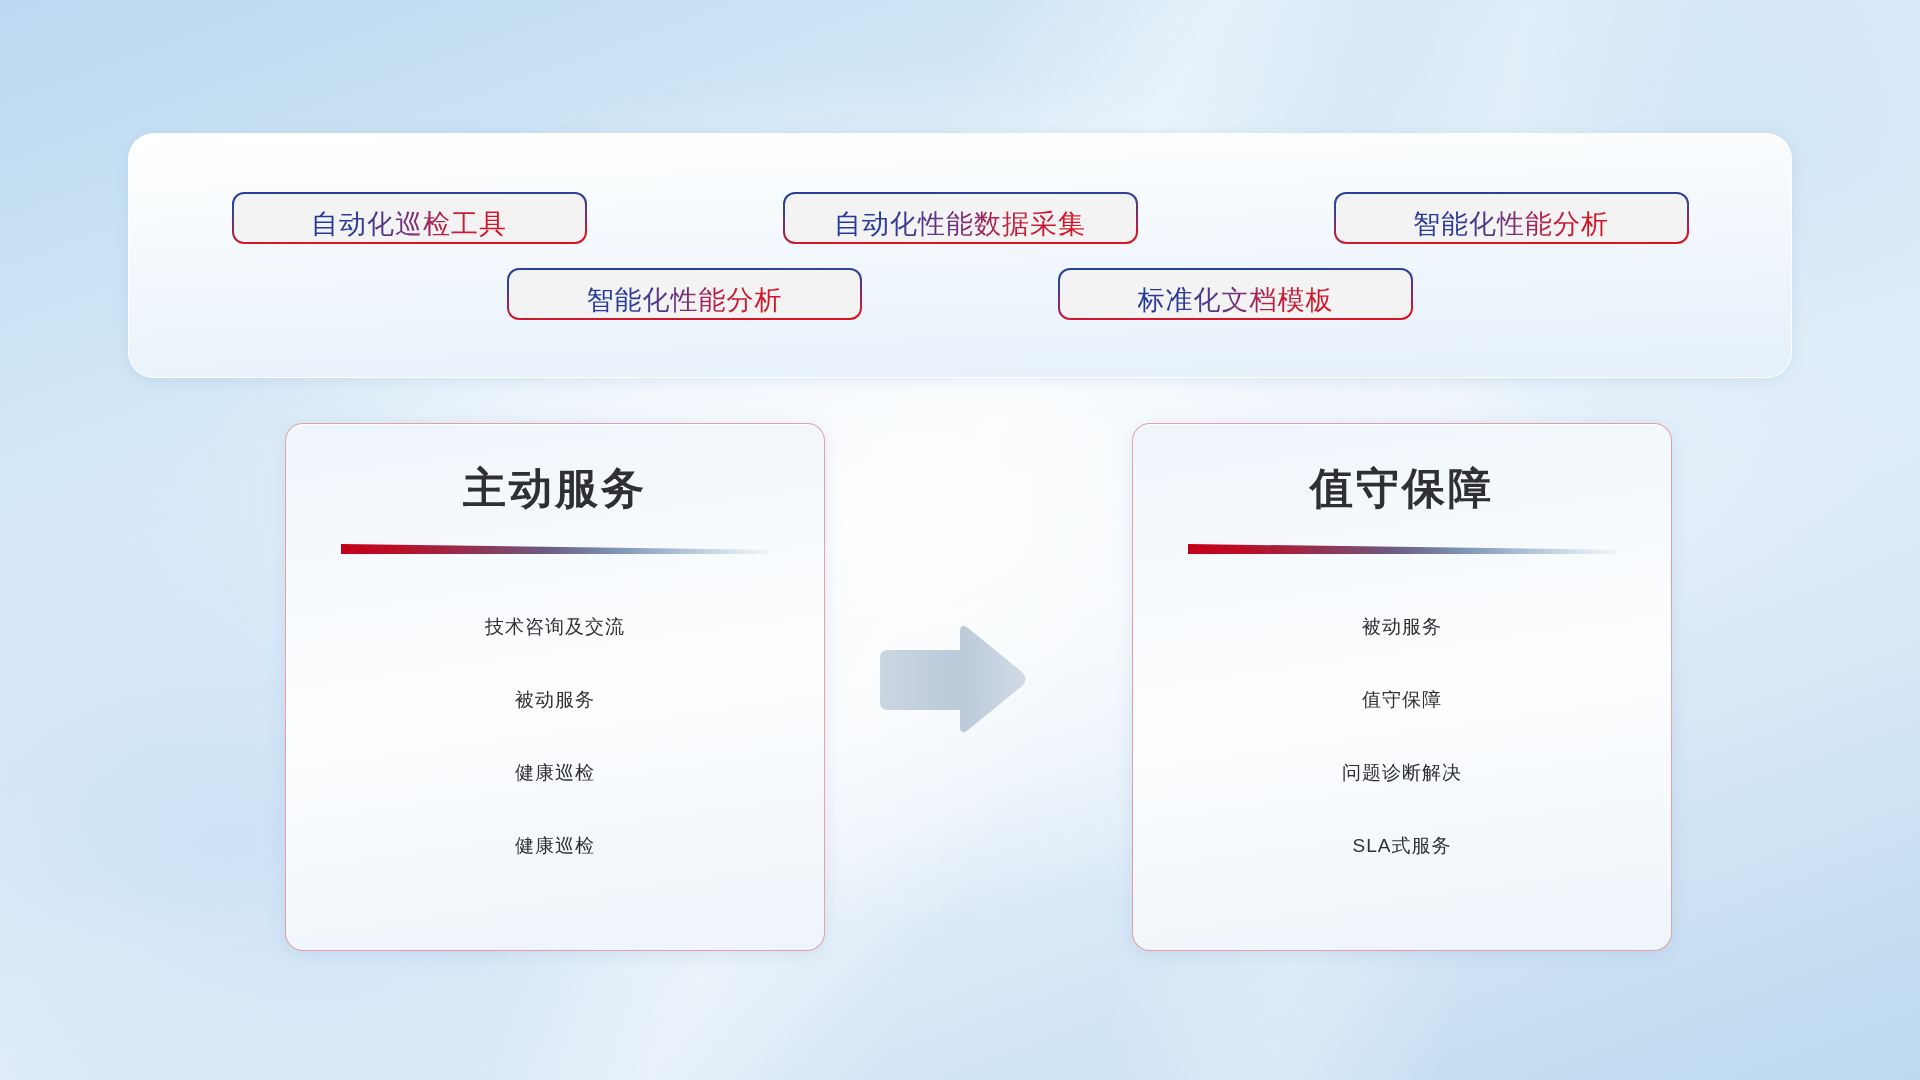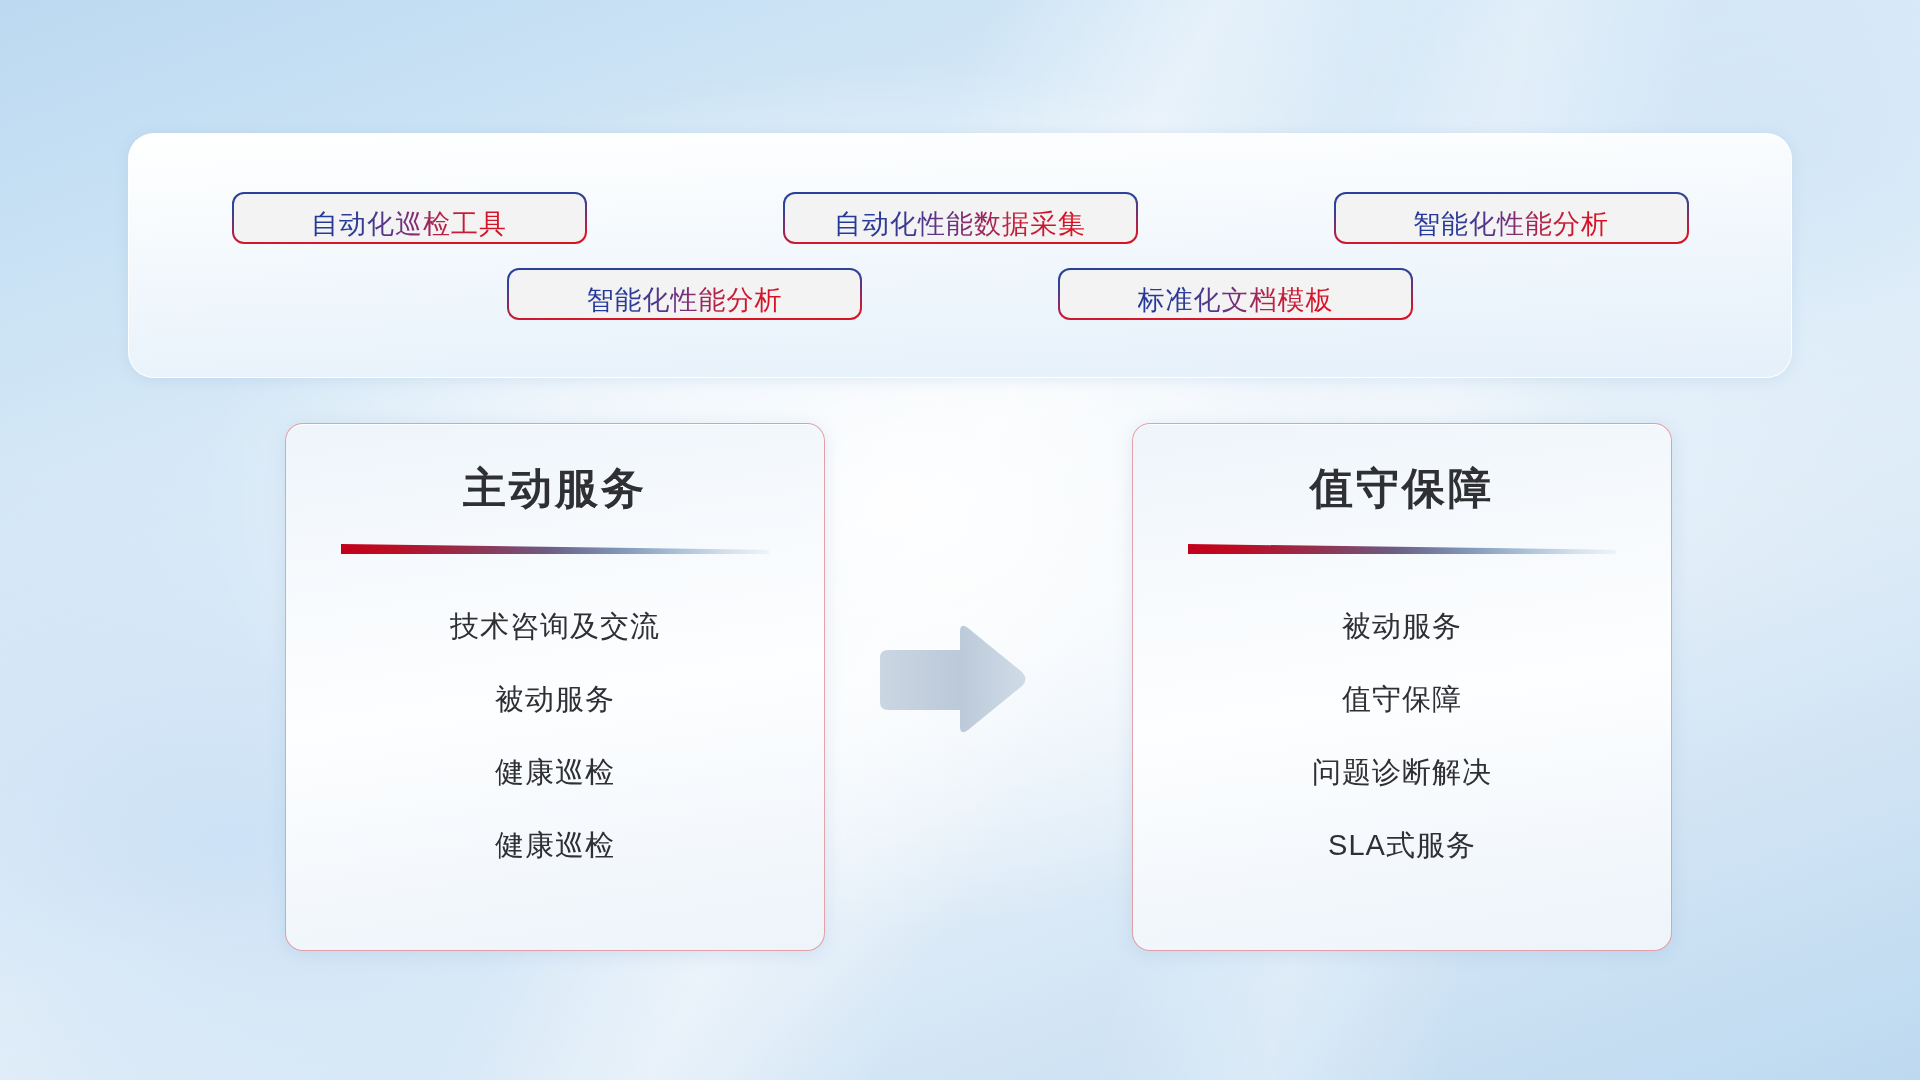--- a/index.html
+++ b/index.html
@@ -137,21 +137,21 @@
 
   .card-list {
     margin-top: 36px;
     width: 100%;
     display: flex;
     flex-direction: column;
     align-items: center;
     gap: 0;
   }
   .card-list-item {
-    font-size: 29px;
+    font-size: 19px;
     color: #2f3034;
     letter-spacing: 1px;
     line-height: 73px;
     white-space: nowrap;
   }
 
   
   .arrow {
     position: absolute;
     left: 872px;

